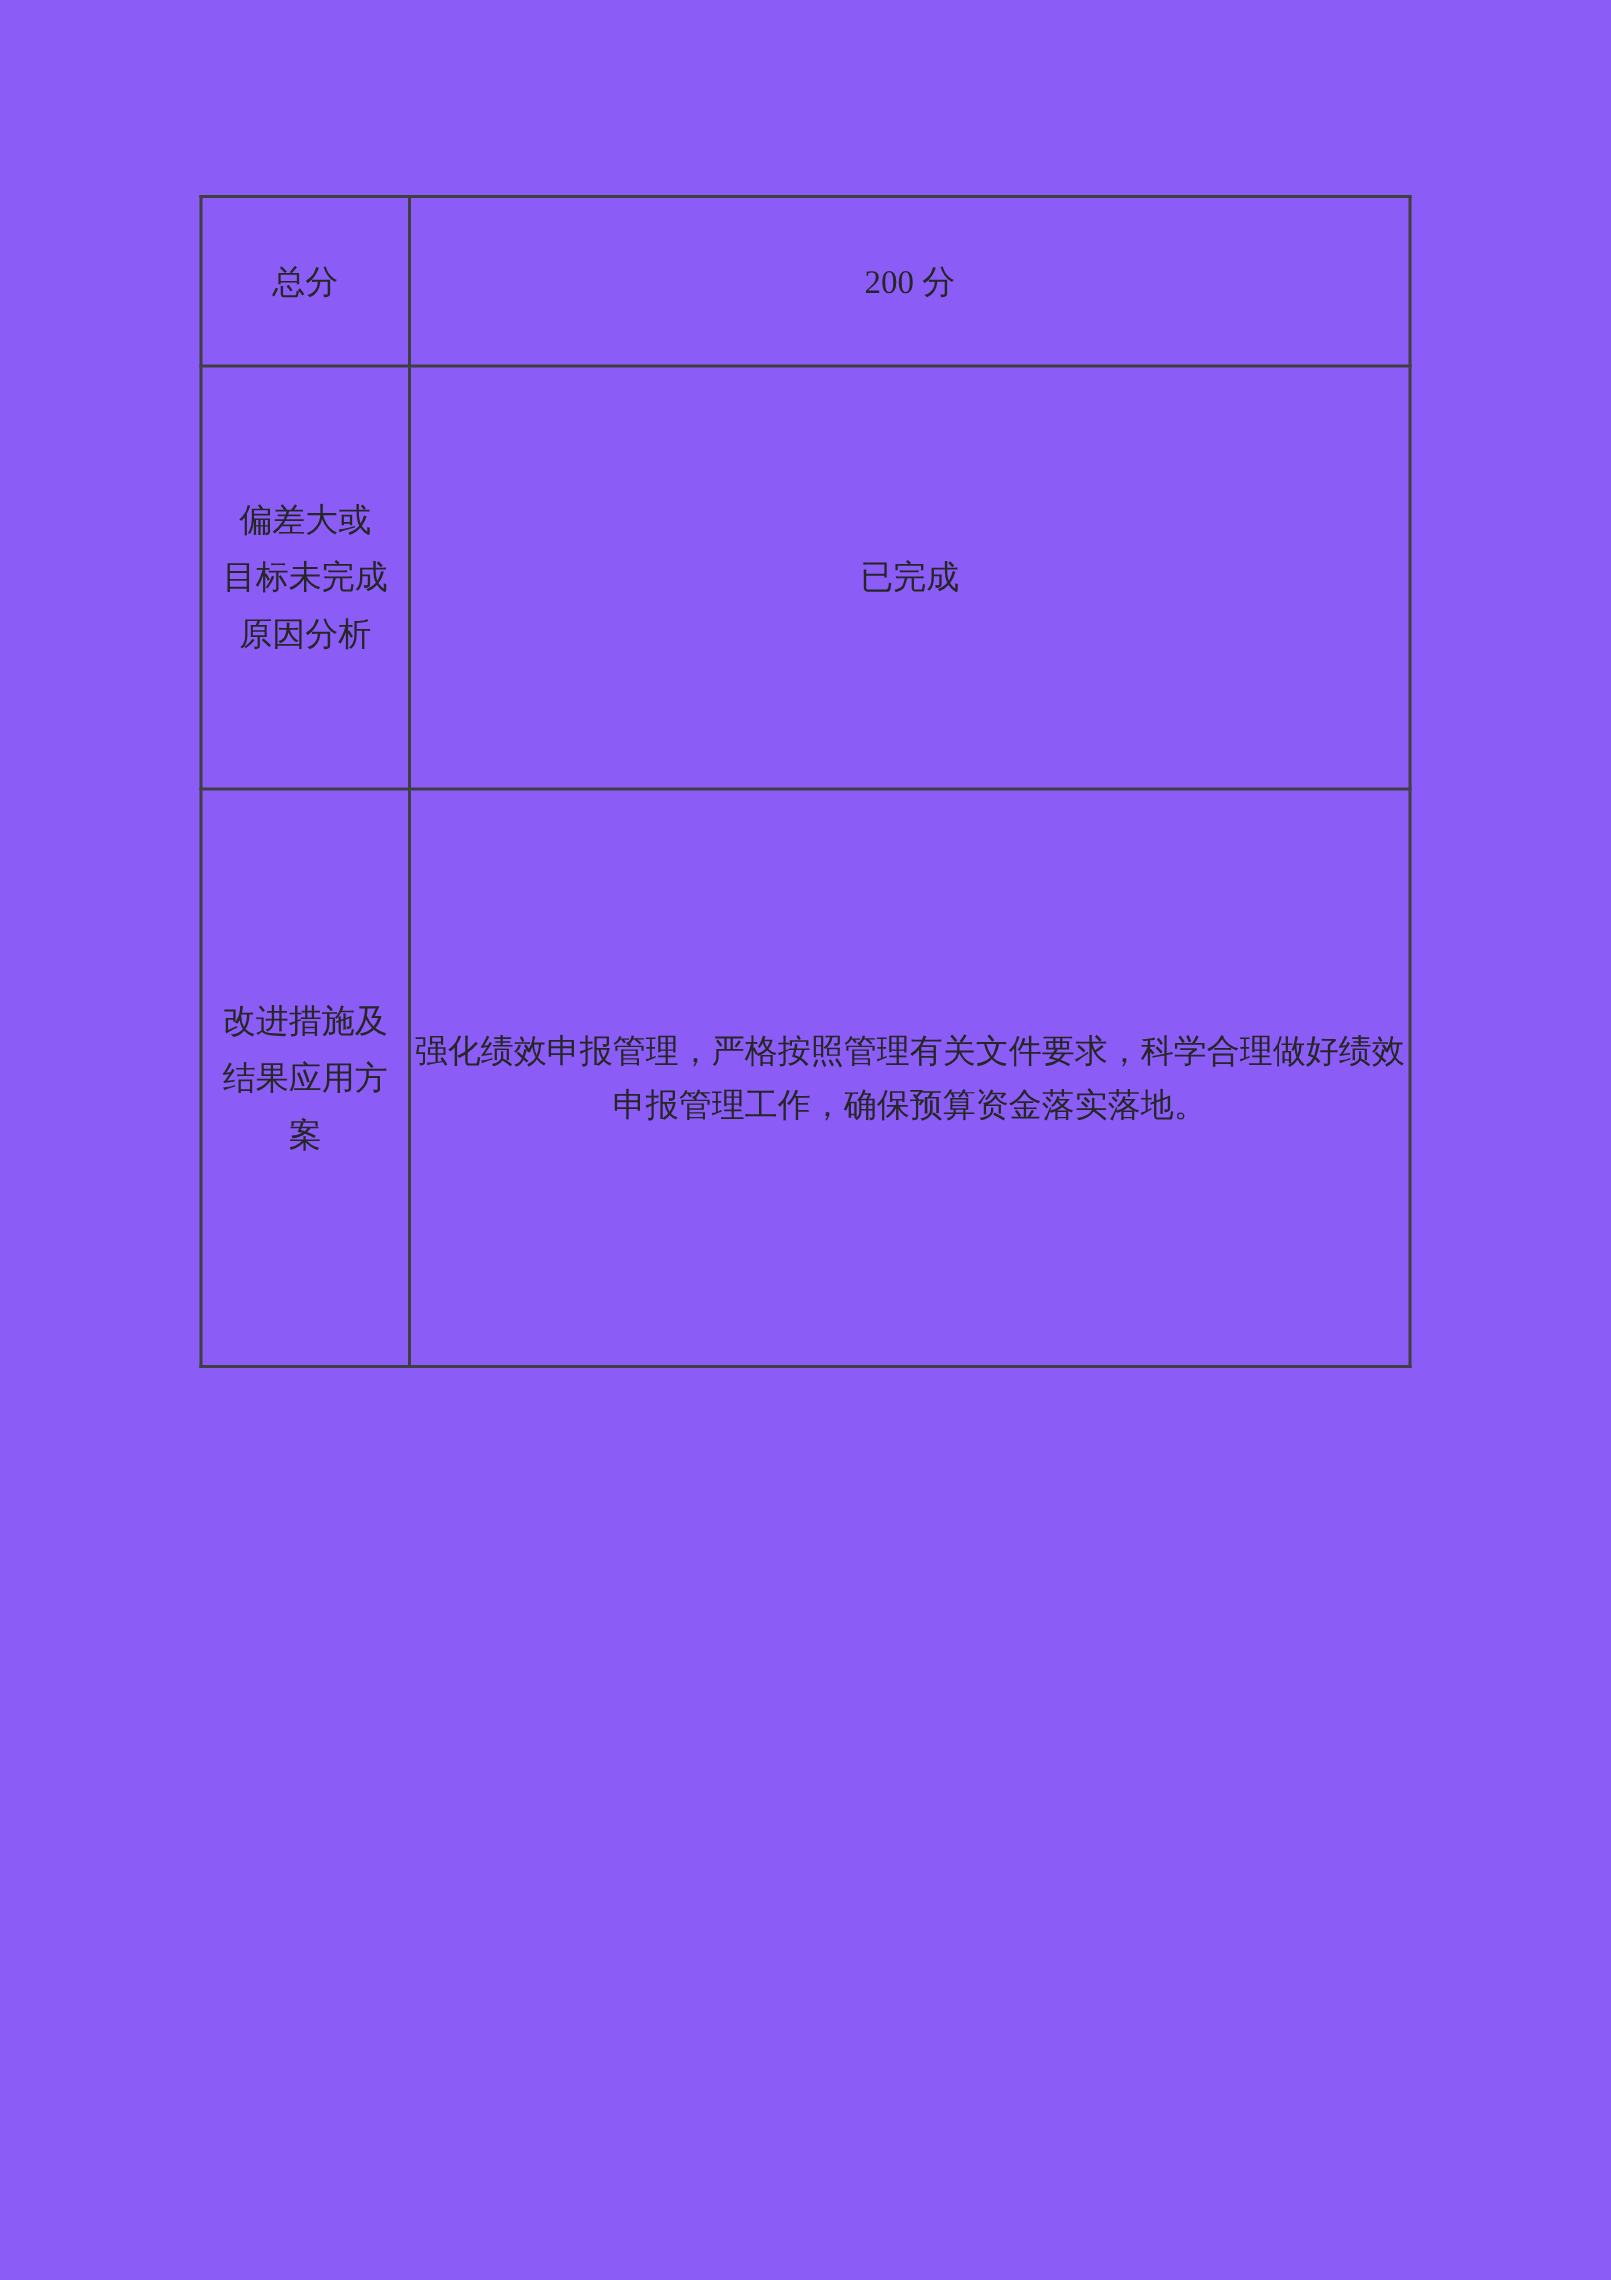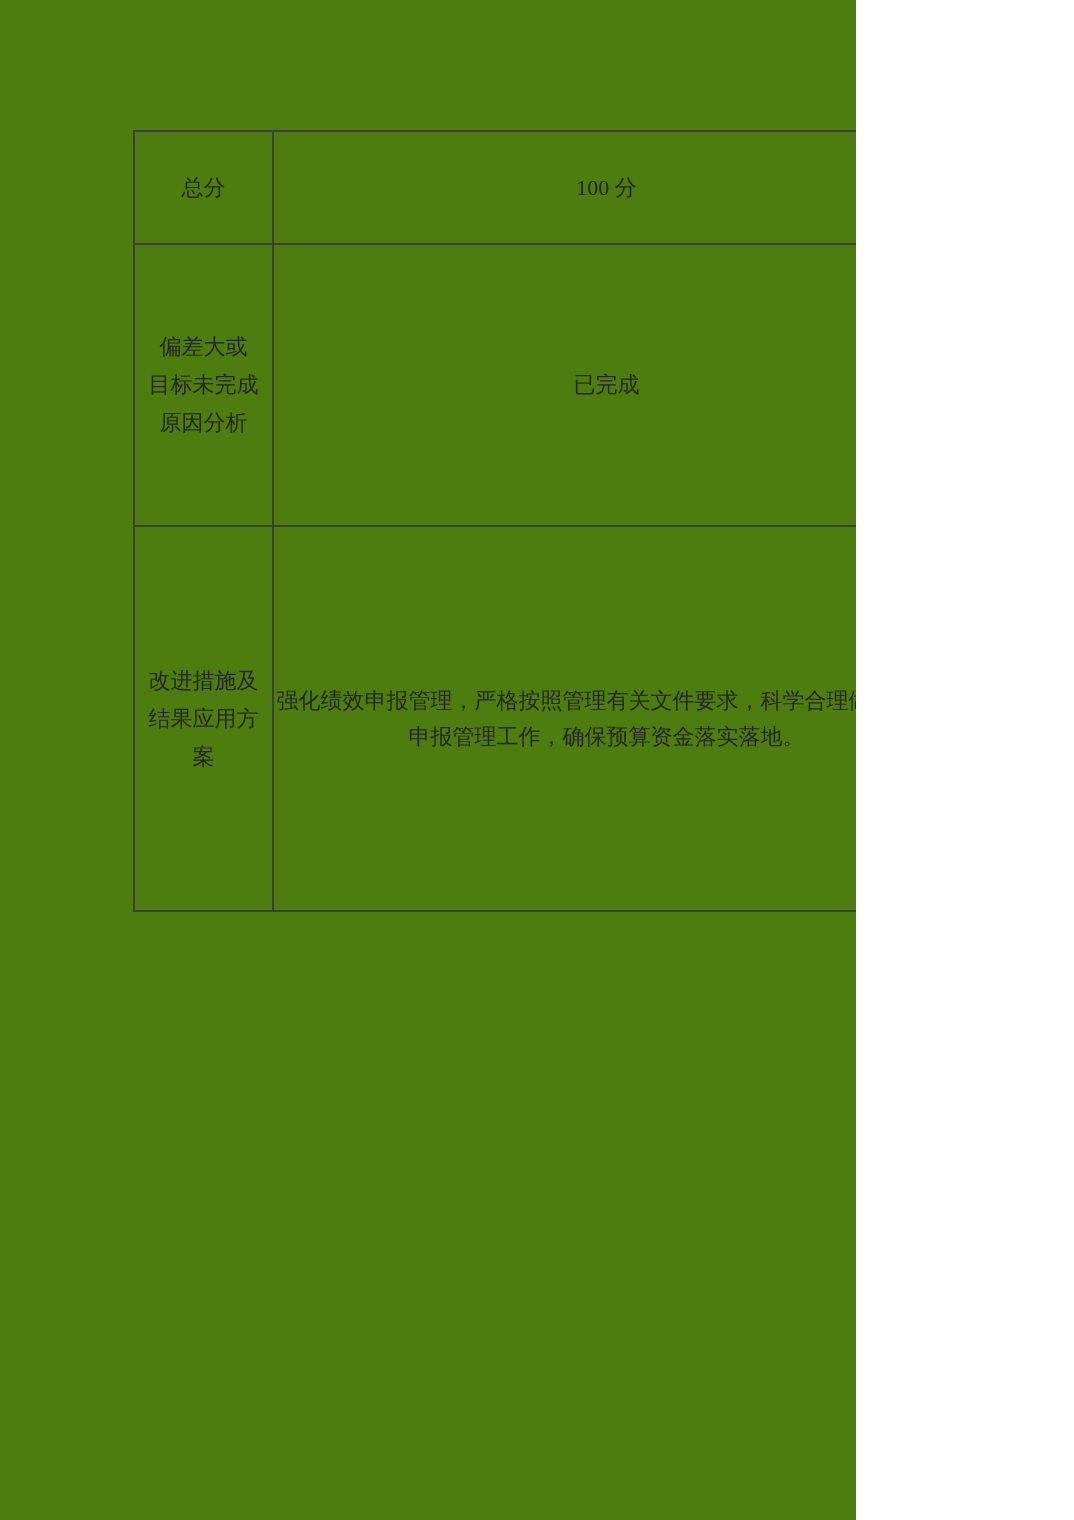--- a/index.html
+++ b/index.html
@@ -2,23 +2,23 @@
 <html><head>
 <meta charset="utf-8">
 <style>
   html, body {
     margin: 0;
     padding: 0;
     background: #ffffff;
   }
   .page {
     position: relative;
-    width: 856px;
+    width: 1074px;
     height: 1520px;
-    background: #4d7c0f;
+    background: #8b5cf6;
     font-family: "Liberation Serif", "DejaVu Serif", serif;
     color: #262626;
     overflow: hidden;
   }
   .report-table {
     position: absolute;
     left: 133px;
     top: 130px;
     width: 808px;
     border-collapse: collapse;
@@ -54,21 +54,21 @@
 <div class="page">
 
   <table class="report-table">
     <colgroup>
       <col class="col-label">
       <col class="col-value">
     </colgroup>
     <tbody>
       <tr class="row-1">
         <td class="label-cell">总分</td>
-        <td class="value-cell">100 分</td>
+        <td class="value-cell">200 分</td>
       </tr>
       <tr class="row-2">
         <td class="label-cell">偏差大或
 目标未完成
 原因分析</td>
         <td class="value-cell">已完成</td>
       </tr>
       <tr class="row-3">
         <td class="label-cell">改进措施及
 结果应用方

